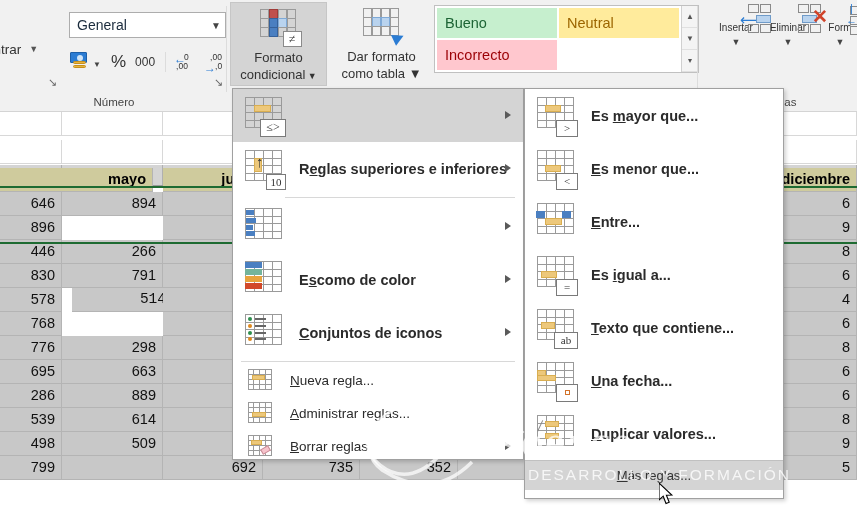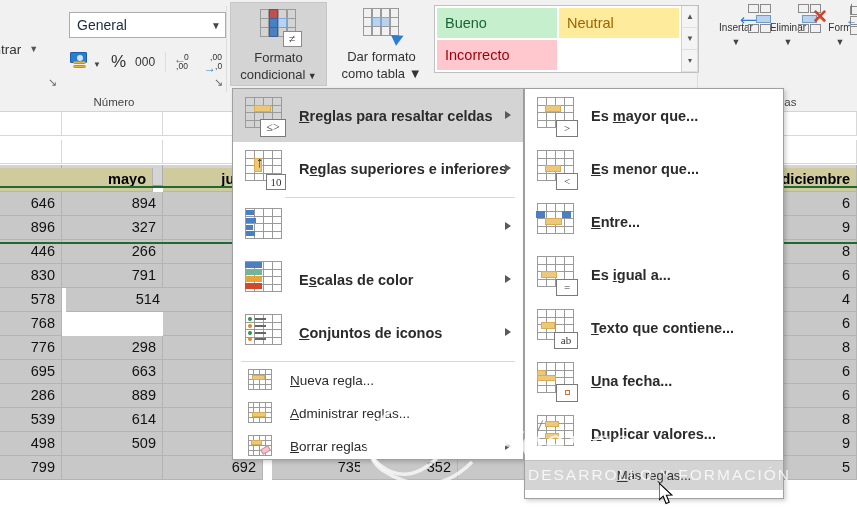--- a/index.html
+++ b/index.html
@@ -376,21 +376,20 @@
           <div class="cell" style="left: 163px; width: 100px;"></div>
           <div class="cell" style="left: 263px; width: 97px;"></div>
           <div class="cell" style="left: 360px; width: 98px;"></div>
           <div class="cell" style="left: 458px; width: 97px;"></div>
           <div class="cell" style="left: 555px; width: 96px;"></div>
           <div class="cell" style="left: 651px; width: 95px;">06</div>
           <div class="cell" style="left: 746px; width: 111px;">6</div>
         </div>
         <div class="row " style="top: 104px;">
           <div class="cell" style="left: 0px; width: 62px;">896</div>
-          <div class="cell" style="left: 62px; width: 101px;">327</div>
           <div class="cell" style="left: 163px; width: 100px;"></div>
           <div class="cell" style="left: 263px; width: 97px;"></div>
           <div class="cell" style="left: 360px; width: 98px;"></div>
           <div class="cell" style="left: 458px; width: 97px;"></div>
           <div class="cell" style="left: 555px; width: 96px;"></div>
           <div class="cell" style="left: 651px; width: 95px;">68</div>
           <div class="cell" style="left: 746px; width: 111px;">9</div>
         </div>
         <div class="row " style="top: 128px;">
           <div class="cell" style="left: 0px; width: 62px;">446</div>
@@ -409,21 +408,21 @@
           <div class="cell" style="left: 163px; width: 100px;"></div>
           <div class="cell" style="left: 263px; width: 97px;"></div>
           <div class="cell" style="left: 360px; width: 98px;"></div>
           <div class="cell" style="left: 458px; width: 97px;"></div>
           <div class="cell" style="left: 555px; width: 96px;"></div>
           <div class="cell" style="left: 651px; width: 95px;">12</div>
           <div class="cell" style="left: 746px; width: 111px;">6</div>
         </div>
         <div class="row " style="top: 176px;">
           <div class="cell" style="left: 0px; width: 62px;">578</div>
-          <div class="cell" style="left: 66px; width: 101px;">514</div>
+          <div class="cell" style="left: 72px; width: 101px; font-family: Liberation Mono, monospace;">514</div>
           <div class="cell" style="left: 163px; width: 100px;"></div>
           <div class="cell" style="left: 263px; width: 97px;"></div>
           <div class="cell" style="left: 360px; width: 98px;"></div>
           <div class="cell" style="left: 458px; width: 97px;"></div>
           <div class="cell" style="left: 555px; width: 96px;"></div>
           <div class="cell" style="left: 651px; width: 95px;">91</div>
           <div class="cell" style="left: 746px; width: 111px;">4</div>
         </div>
         <div class="row " style="top: 200px;">
           <div class="cell" style="left: 0px; width: 62px;">768</div>
@@ -487,21 +486,21 @@
           <div class="cell" style="left: 360px; width: 98px;">251</div>
           <div class="cell" style="left: 458px; width: 97px;"></div>
           <div class="cell" style="left: 555px; width: 96px;"></div>
           <div class="cell" style="left: 651px; width: 95px;">93</div>
           <div class="cell" style="left: 746px; width: 111px;">9</div>
         </div>
         <div class="row " style="top: 344px;">
           <div class="cell" style="left: 0px; width: 62px;">799</div>
           <div class="cell" style="left: 62px; width: 101px;"></div>
           <div class="cell" style="left: 163px; width: 100px;">692</div>
-          <div class="cell" style="left: 272px; width: 97px;">735</div>
+          <div class="cell" style="left: 263px; width: 97px;">735</div>
           <div class="cell" style="left: 360px; width: 98px;">352</div>
           <div class="cell" style="left: 458px; width: 97px;">851</div>
           <div class="cell" style="left: 555px; width: 96px;">479</div>
           <div class="cell" style="left: 651px; width: 95px;">765</div>
           <div class="cell" style="left: 746px; width: 111px;">5</div>
         </div>
       </div>
   </div>
 
   <div id="menu1">
@@ -521,21 +520,20 @@
             <span></span>
             <span></span>
             <span></span>
             <span></span>
             <span></span>
             <span></span>
           </span>
         <span class="ybar" style="left:11px;top:8px;width:17px;height:7px;"></span>
         <span class="tag" style="width:26px;height:18px;font-size:12px;">≤&gt;</span>
       </span>
-      <span class="txt"><u>R</u><span>reglas para resaltar celdas</span></span>
       <span class="arr"></span>
     </div>
     <div class="mi">
       <span class="ico">
         <span class="mg">
             <span></span>
             <span></span>
             <span></span>
             <span></span>
             <span></span>
@@ -604,21 +602,21 @@
             <span></span>
             <span></span>
             <span></span>
             <span></span>
           </span>
         <span style="position:absolute;left:2px;top:1px;width:17px;height:6px;background:#4a7fc1;"></span>
         <span style="position:absolute;left:2px;top:8px;width:17px;height:6px;background:#74b49b;"></span>
         <span style="position:absolute;left:2px;top:15px;width:17px;height:6px;background:#e8a33d;"></span>
         <span style="position:absolute;left:2px;top:22px;width:17px;height:6px;background:#d2492a;"></span>
       </span>
-      <span class="txt">E<u>s</u><span>calas de color</span></span>
+      <span class="txt">E<u>s</u><span>como de color</span></span>
       <span class="arr"></span>
     </div>
     <div class="mi">
       <span class="ico">
         <span class="mg">
             <span></span>
             <span></span>
             <span></span>
             <span></span>
             <span></span>

